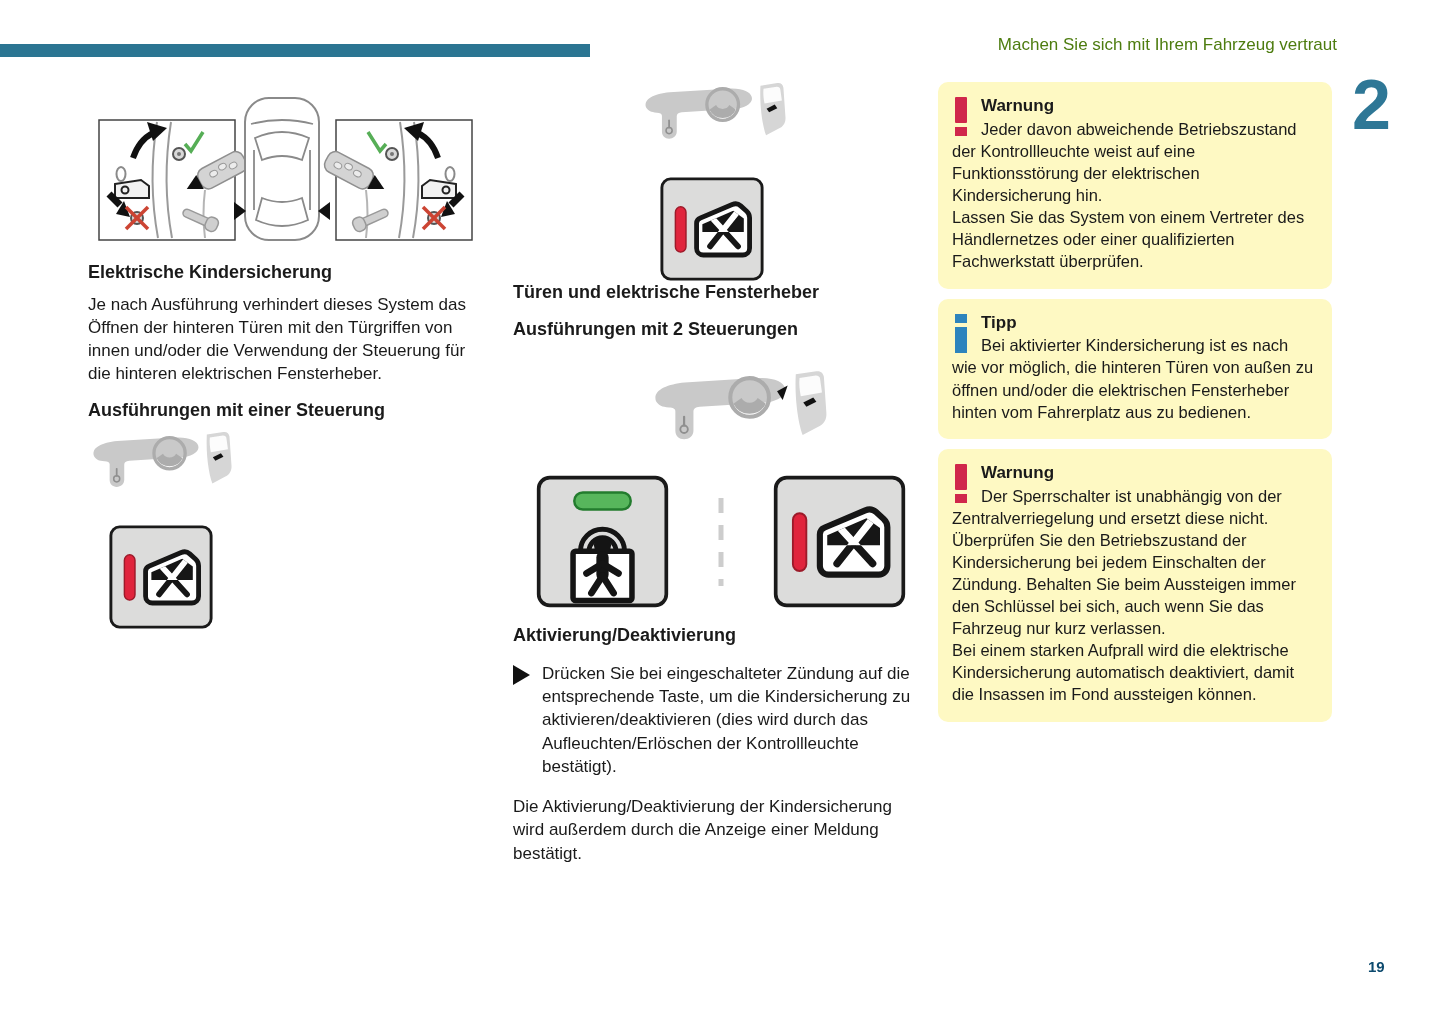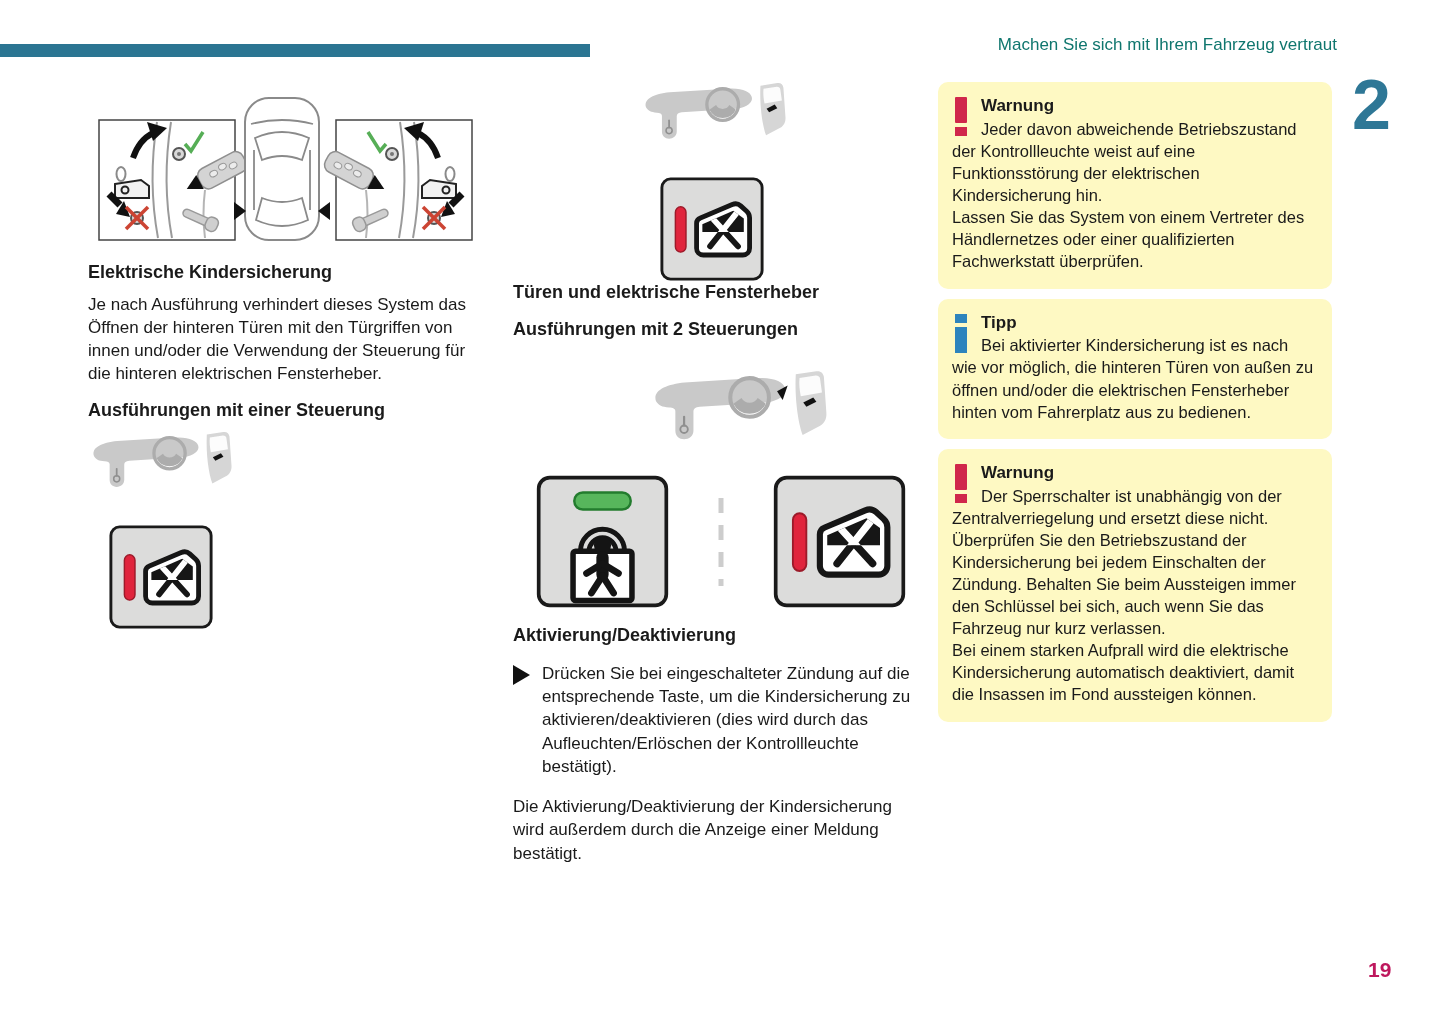--- a/index.html
+++ b/index.html
@@ -1,23 +1,23 @@
 <!DOCTYPE html>
 <html><head>
 <meta charset="utf-8">
 <style>
   html,body { margin:0; padding:0; }
   body {
     width:1445px; height:1018px; background:#ffffff; position:relative; overflow:hidden;
     font-family:"Liberation Sans", sans-serif; color:#1a1a1a;
   }
   .topbar { position:absolute; left:0; top:44px; width:590px; height:13px; background:#2b7592; }
-  .breadcrumb { position:absolute; top:35px; right:108px; font-size:17px; color:#0f766e; }
+  .breadcrumb { position:absolute; top:35px; right:108px; font-size:17px; color:#4d7c0f; }
   .chapter { position:absolute; left:1352px; top:70px; font-size:70px; font-weight:800; color:#2e7796; line-height:1; letter-spacing:-3px; }
-  .pagenum { position:absolute; left:1368px; top:958px; font-size:21px; font-weight:bold; color:#be185d; }
+  .pagenum { position:absolute; left:1368px; top:958px; font-size:15px; font-weight:bold; color:#0c4a6e; }
 
   .col-left  { position:absolute; left:88px;  top:90px; width:390px; }
   .col-mid   { position:absolute; left:513px; top:82px; width:398px; }
   .col-right { position:absolute; left:938px; top:82px; width:394px; }
 
   .sec-title { font-size:18px; font-weight:bold; margin:0; line-height:1.2; }
   .body-text { font-size:17px; line-height:1.37; margin:0; }
 
   
   .col-left .illus-a { display:block; }

